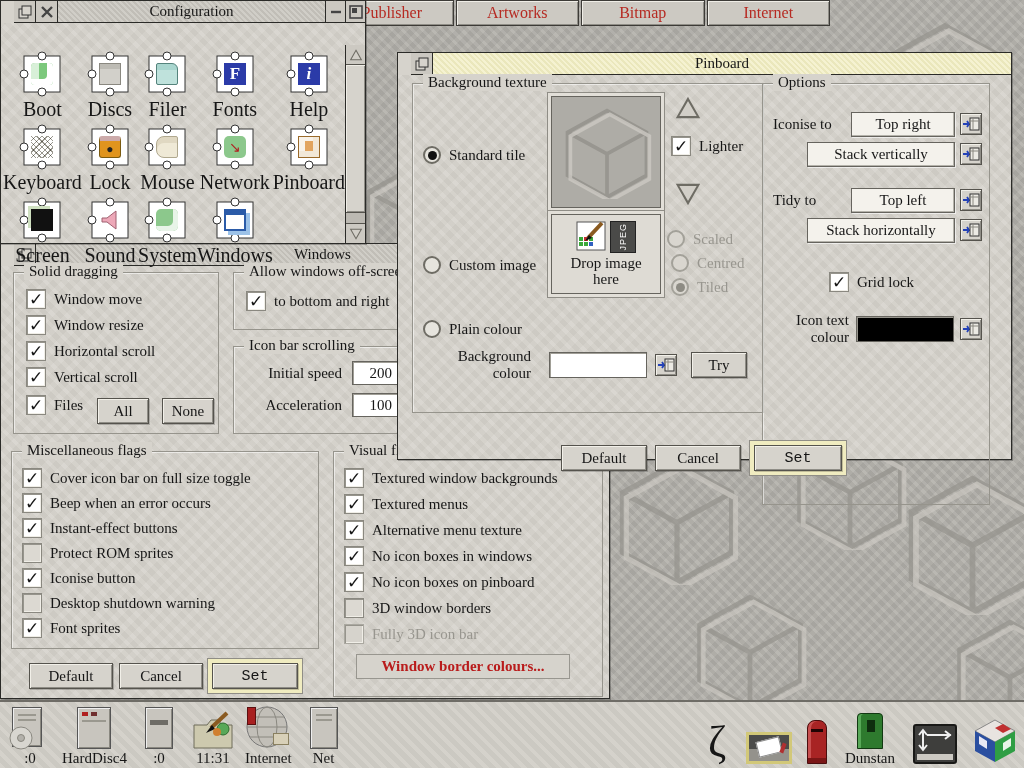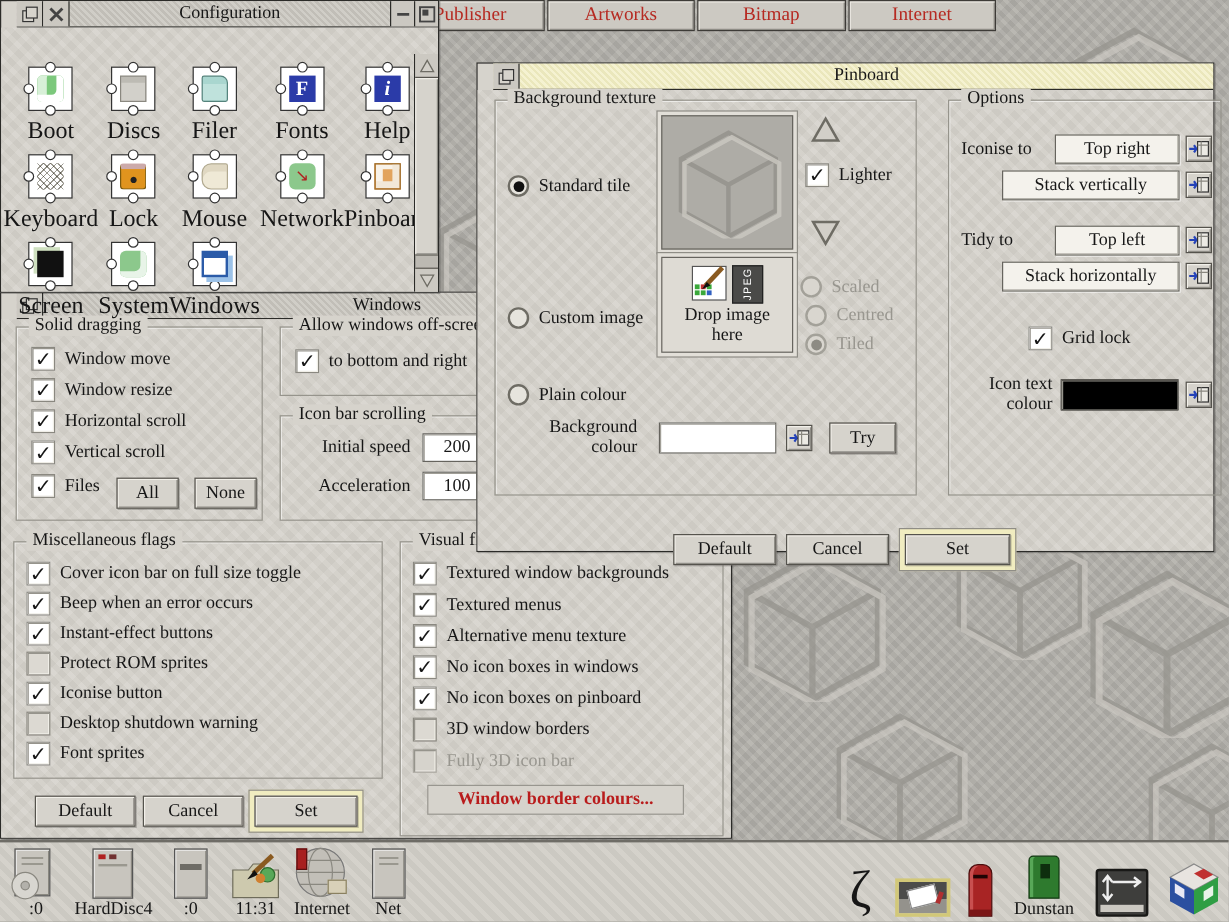--- a/index.html
+++ b/index.html
@@ -41,21 +41,21 @@
   .grp { position:absolute; border:1px solid #96948c;
     box-shadow:inset 1px 1px 0 rgba(255,255,255,.55); }
   .legend { position:absolute; top:-10px; left:10px; background:#d6d3cc; padding:0 5px;
     white-space:nowrap; }
   .btn { position:absolute; display:flex; align-items:center; justify-content:center;
     background:#d6d3cc; border:1px solid #55534d; height:26px;
     box-shadow:inset 1px 1px 0 #f2f0e9, inset -1px -1px 0 #8f8d86, 1px 1px 0 rgba(0,0,0,.2);
     white-space:nowrap; }
   .btn.dis { color:#b91c1c; border-color:#98968f; box-shadow:none;font-weight:bold; }
   .dring { position:absolute; background:#f0ecc0; border:1px solid #8f8d86; }
-  .dring .btn { position:absolute; inset:4px; height:auto; }
+  .dring .btn { position:absolute; inset:4px; height:auto;font-family:Liberation Mono, monospace; }
   .cb { width:20px; height:20px; background:#dcd9d2; border:1px solid #8a8880;
     box-shadow:inset 1px 1px 0 #96948c, inset -1px -1px 0 #f0eee7;
     display:flex; align-items:center; justify-content:center;
     font-size:17px; line-height:1; flex:none; }
   .cb.on { background:#fff; }
   .cb.dis { background:#d6d3cc; border-color:#aaa8a0; }
   .radio { width:18px; height:18px; border-radius:50%; flex:none;
     border:2px solid #6e6c64; background:#e6e4dd;
     display:flex; align-items:center; justify-content:center; }
   .radio.on::after { content:""; width:9px; height:9px; border-radius:50%; background:#101010; }
@@ -442,20 +442,33 @@
               <circle cx="23" cy="41" r="4" fill="#fff" stroke="#333"></circle>
             </svg><div class="em" style="background:#111;box-shadow:-3px -3px 0 #cfe0c0"></div></div>
           <div class="lab">Screen</div>
         </div>
       <div class="picon">
           <div class="puz"><svg width="46" height="46">
               <rect x="5" y="5" width="36" height="36" fill="#fff" stroke="#333"></rect>
               <circle cx="23" cy="5" r="4" fill="#fff" stroke="#333"></circle>
               <circle cx="5" cy="23" r="4" fill="#fff" stroke="#333"></circle>
               <circle cx="23" cy="41" r="4" fill="#fff" stroke="#333"></circle>
+            </svg><div class="em" style="background:transparent">
+              <svg width="22" height="22">
+                <path d="M3 9v4h5l9 7V2L8 9z" fill="#eda8b8" stroke="#a06070"></path>
+              </svg>
+            </div></div>
+          <div class="lab">Sound</div>
+        </div>
+      <div class="picon">
+          <div class="puz"><svg width="46" height="46">
+              <rect x="5" y="5" width="36" height="36" fill="#fff" stroke="#333"></rect>
+              <circle cx="23" cy="5" r="4" fill="#fff" stroke="#333"></circle>
+              <circle cx="5" cy="23" r="4" fill="#fff" stroke="#333"></circle>
+              <circle cx="23" cy="41" r="4" fill="#fff" stroke="#333"></circle>
             </svg><div class="em" style="background:#8cc88c;border-radius:5px;box-shadow:inset -5px -5px 0 #e8f4e8"></div></div>
           <div class="lab">System</div>
         </div>
       <div class="picon">
           <div class="puz"><svg width="46" height="46">
               <rect x="5" y="5" width="36" height="36" fill="#fff" stroke="#333"></rect>
               <circle cx="23" cy="5" r="4" fill="#fff" stroke="#333"></circle>
               <circle cx="5" cy="23" r="4" fill="#fff" stroke="#333"></circle>
               <circle cx="23" cy="41" r="4" fill="#fff" stroke="#333"></circle>
             </svg><div class="em" style="background:#fff;border:2px solid #2b5ba8;box-shadow:4px 4px 0 #9cc2e8;border-top-width:6px"></div></div>
@@ -566,21 +579,21 @@
       </div>
       <div class="fld" style="left:136px;top:268px;width:98px;height:26px"></div>
       <div class="popgad" style="left:242px;top:270px">
           <svg width="18" height="18">
             <use href="#sym-popgad"></use>
           </svg>
         </div>
       <div class="btn" style="left:278px;top:268px;width:56px">Try</div>
     </div>
 
-    <div class="grp" style="left:392px;top:8px;width:228px;height:330px">
+    <div class="grp" style="left:364px;top:8px;width:228px;height:422px">
       <span class="legend">Options</span>
       <div class="row" style="left:10px;top:32px">
           <span>Iconise to</span>
         </div>
       <div class="dropfld" style="left:88px;top:28px;width:104px;height:25px">Top right</div>
       <div class="popgad" style="left:197px;top:29px">
           <svg width="18" height="18">
             <use href="#sym-popgad"></use>
           </svg>
         </div>

